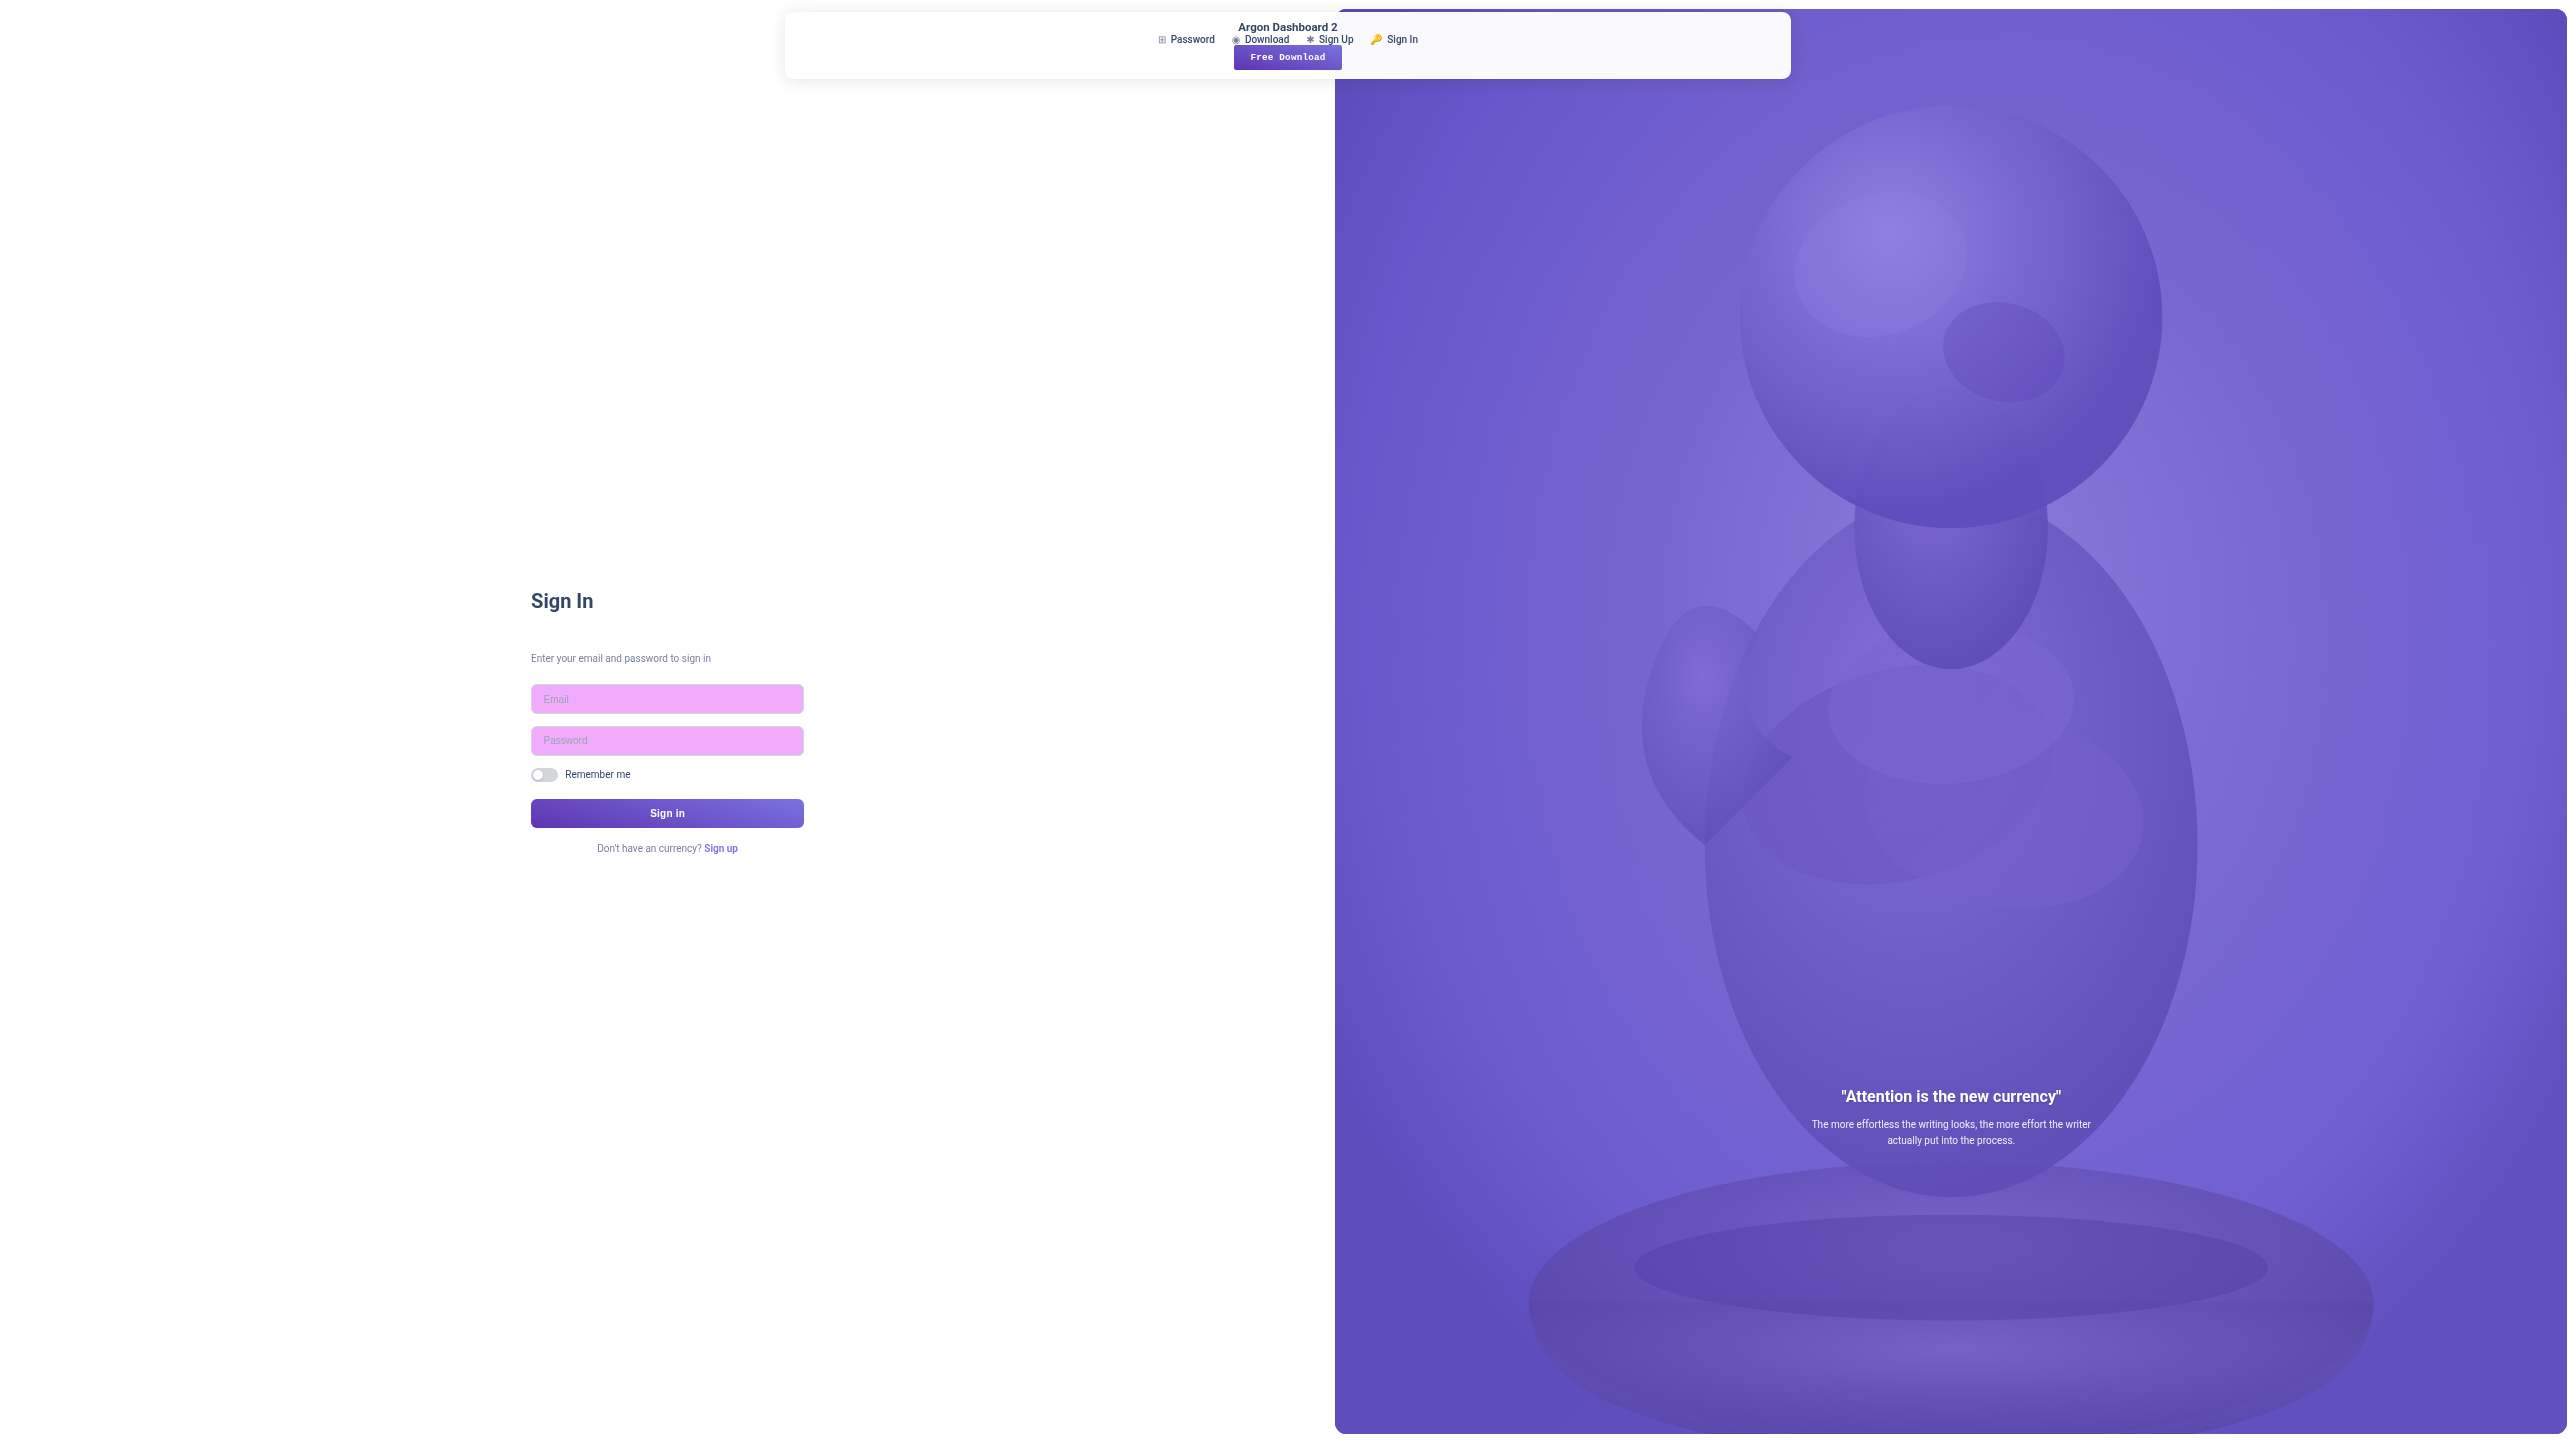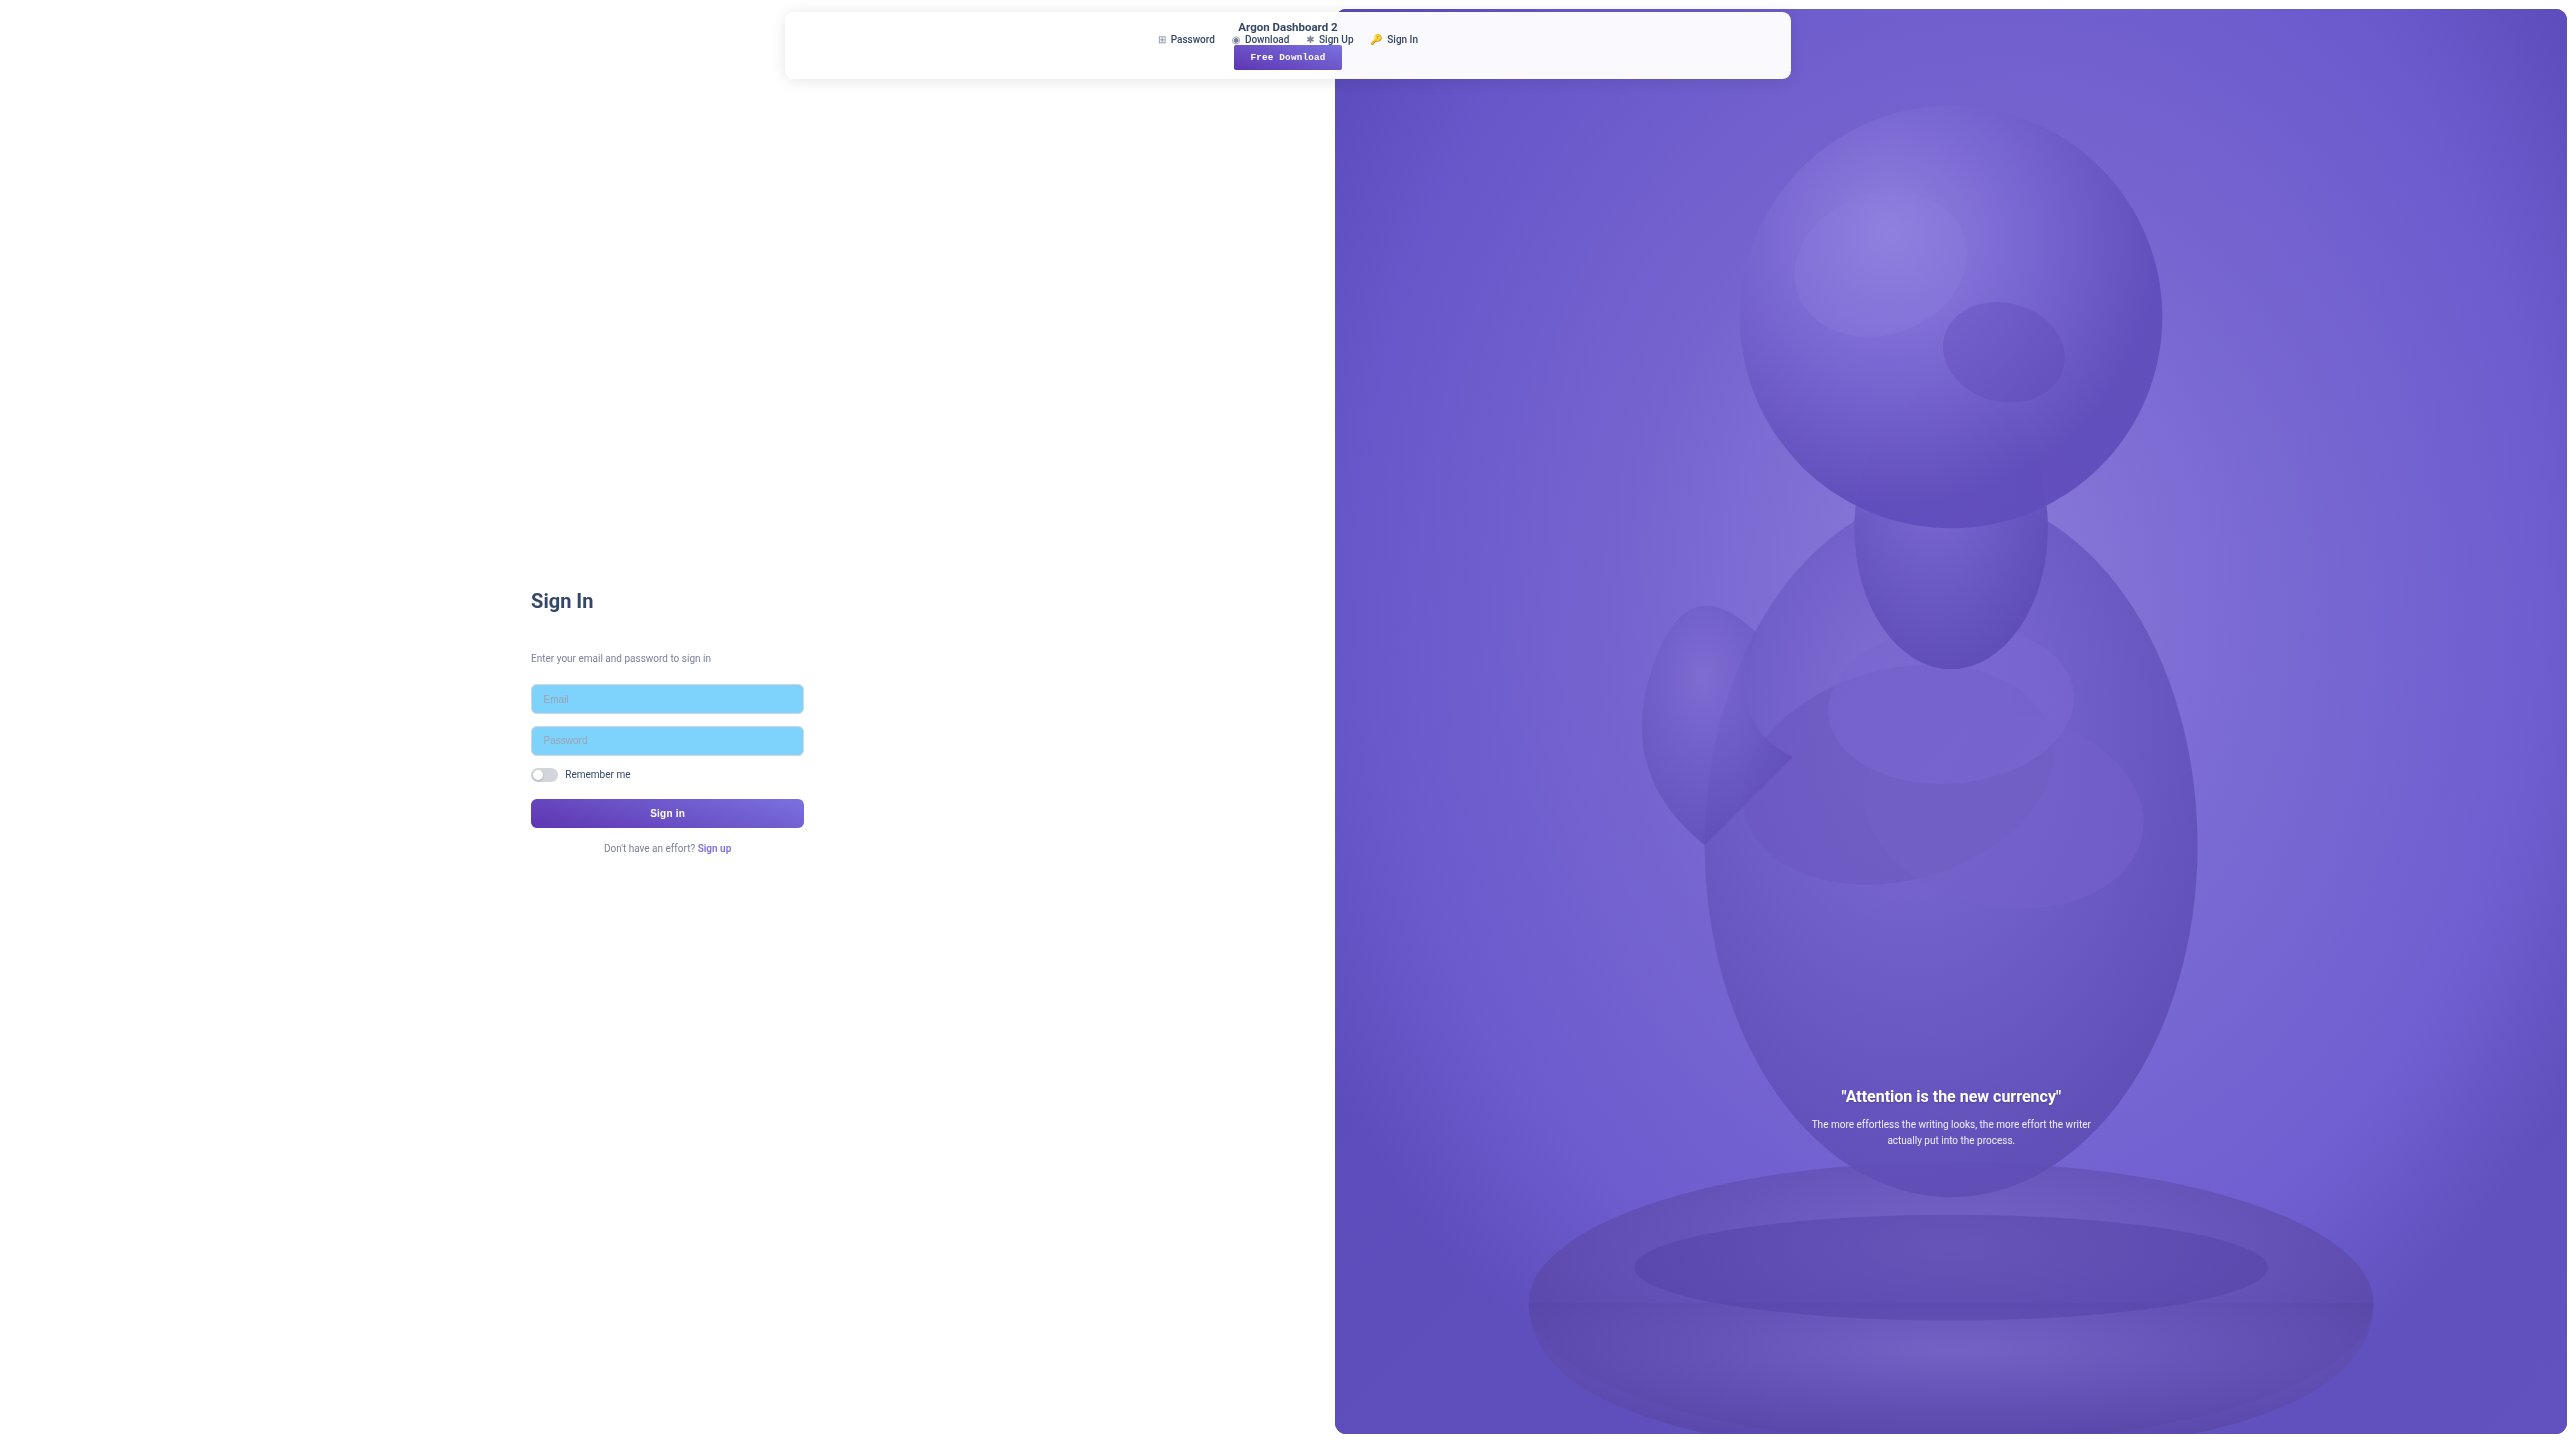--- a/index.html
+++ b/index.html
@@ -116,21 +116,21 @@
 
     .form-input {
       width: 100%;
       padding: 8.6px 11.5px;
       border: 0.7px solid #d2d6da;
       border-radius: 5.8px;
       font-size: 10px;
       color: #344767;
       outline: none;
       transition: border-color 0.2s;
-      background: #7dd3fc;
+      background: #f0abfc;
     }
 
     .form-input::placeholder {
       color: #9ca3af;
     }
 
     .remember-row {
       display: flex;
       align-items: center;
       gap: 7.2px;
@@ -326,21 +326,21 @@
         <label class="toggle-switch">
           <input type="checkbox" style="">
           <span class="toggle-slider"></span>
         </label>
         <span class="remember-label">Remember me</span>
       </div>
 
       <button class="btn-signin">Sign in</button>
 
       <p class="signup-prompt">
-        <span>Don't have an effort?</span>
+        <span>Don't have an currency?</span>
         <a href="#" class="signup-link">Sign up</a>
       </p>
 
     </div>
   </div>
 
   <div class="right-panel">
     <div class="right-panel-bg">
 
       <div class="sculpture-container">

